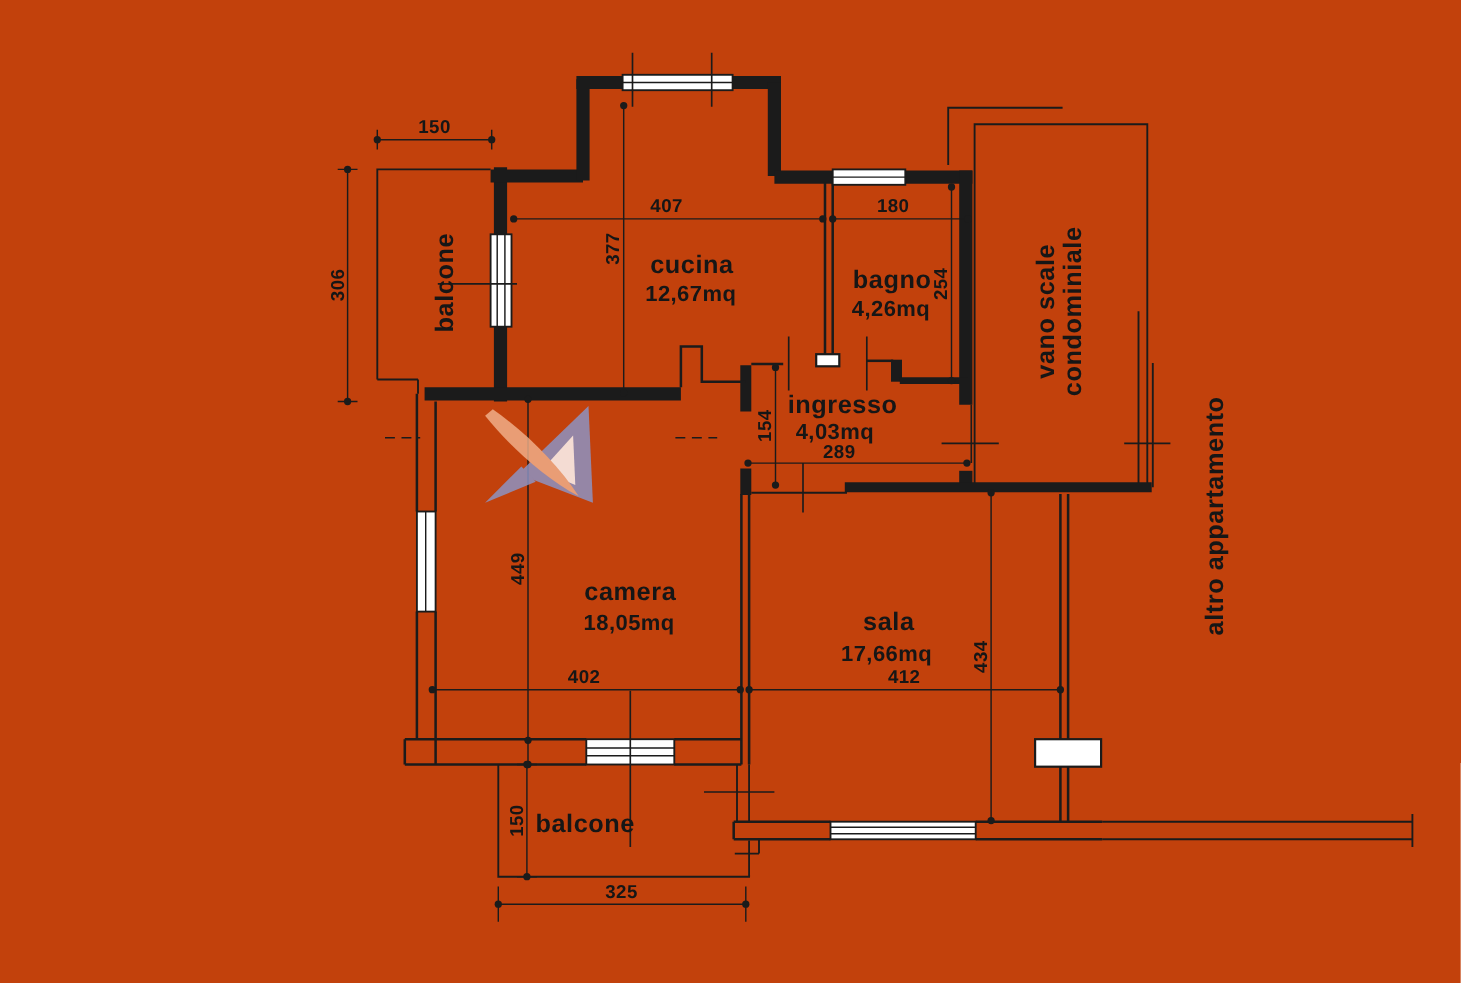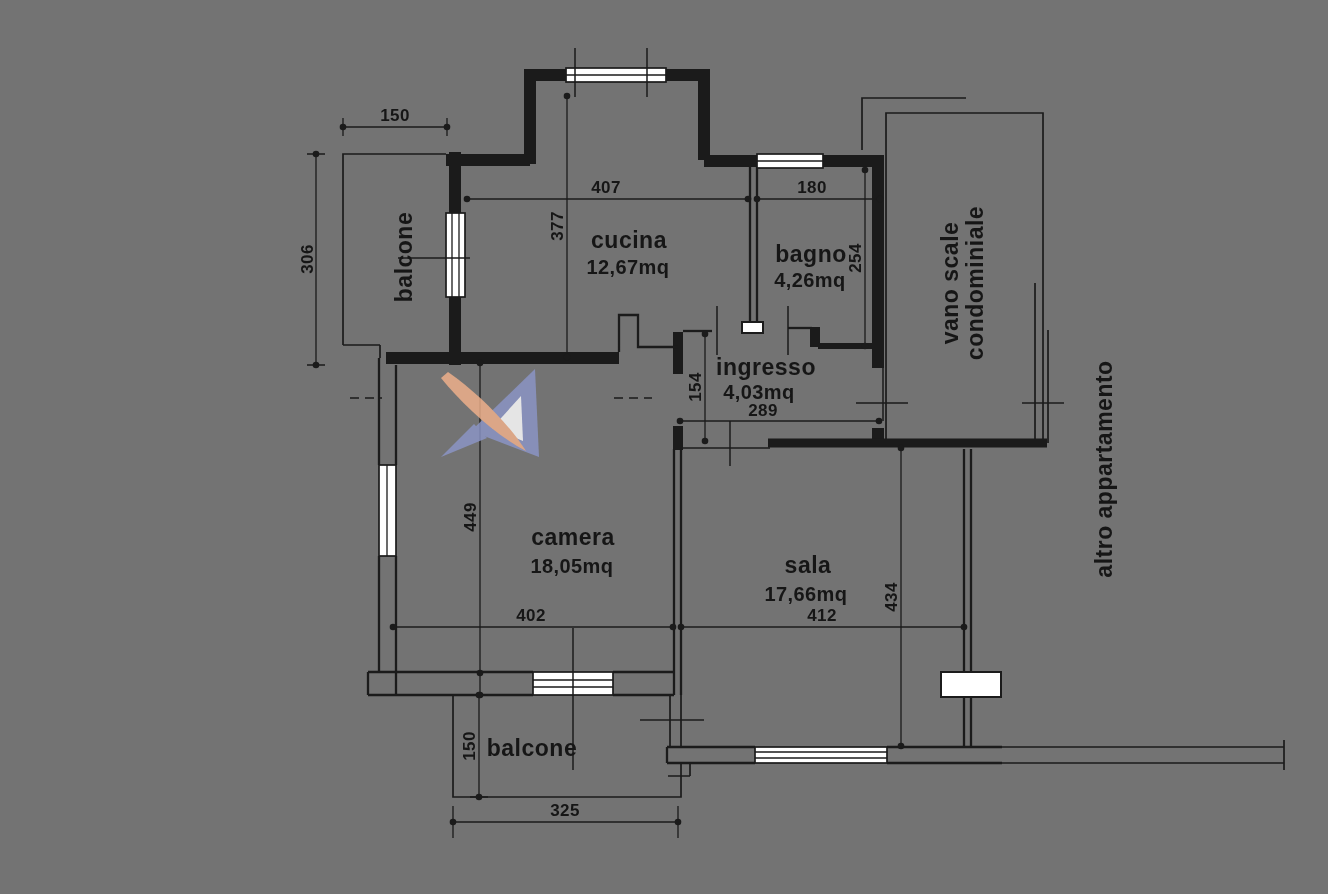--- a/index.html
+++ b/index.html
@@ -1,17 +1,17 @@
 <!DOCTYPE html>
 <html><head>
 <meta charset="utf-8">
 <title>Floor plan</title>
 <style>
   html,body{margin:0;padding:0;background:#ffffff;}
-  .sheet{position:relative;width:1328px;height:894px;background:#737373;overflow:hidden;
+  .sheet{position:relative;width:1328px;height:894px;background:#c2410c;overflow:hidden;
          font-family:"Liberation Sans","DejaVu Sans",sans-serif;}
   svg{position:absolute;left:0;top:0;}
   .wall  {stroke:#1b1b1b;fill:none;stroke-linecap:butt;}
   .w12   {stroke-width:12;}
   .w10   {stroke-width:10;}
   .w9    {stroke-width:9;}
   .w6    {stroke-width:6;}
   .thin  {stroke:#1b1b1b;stroke-width:1.7;fill:none;}
   .thin2 {stroke:#1b1b1b;stroke-width:2.3;fill:none;}
   .tick  {stroke:#1b1b1b;stroke-width:1.5;fill:none;}

